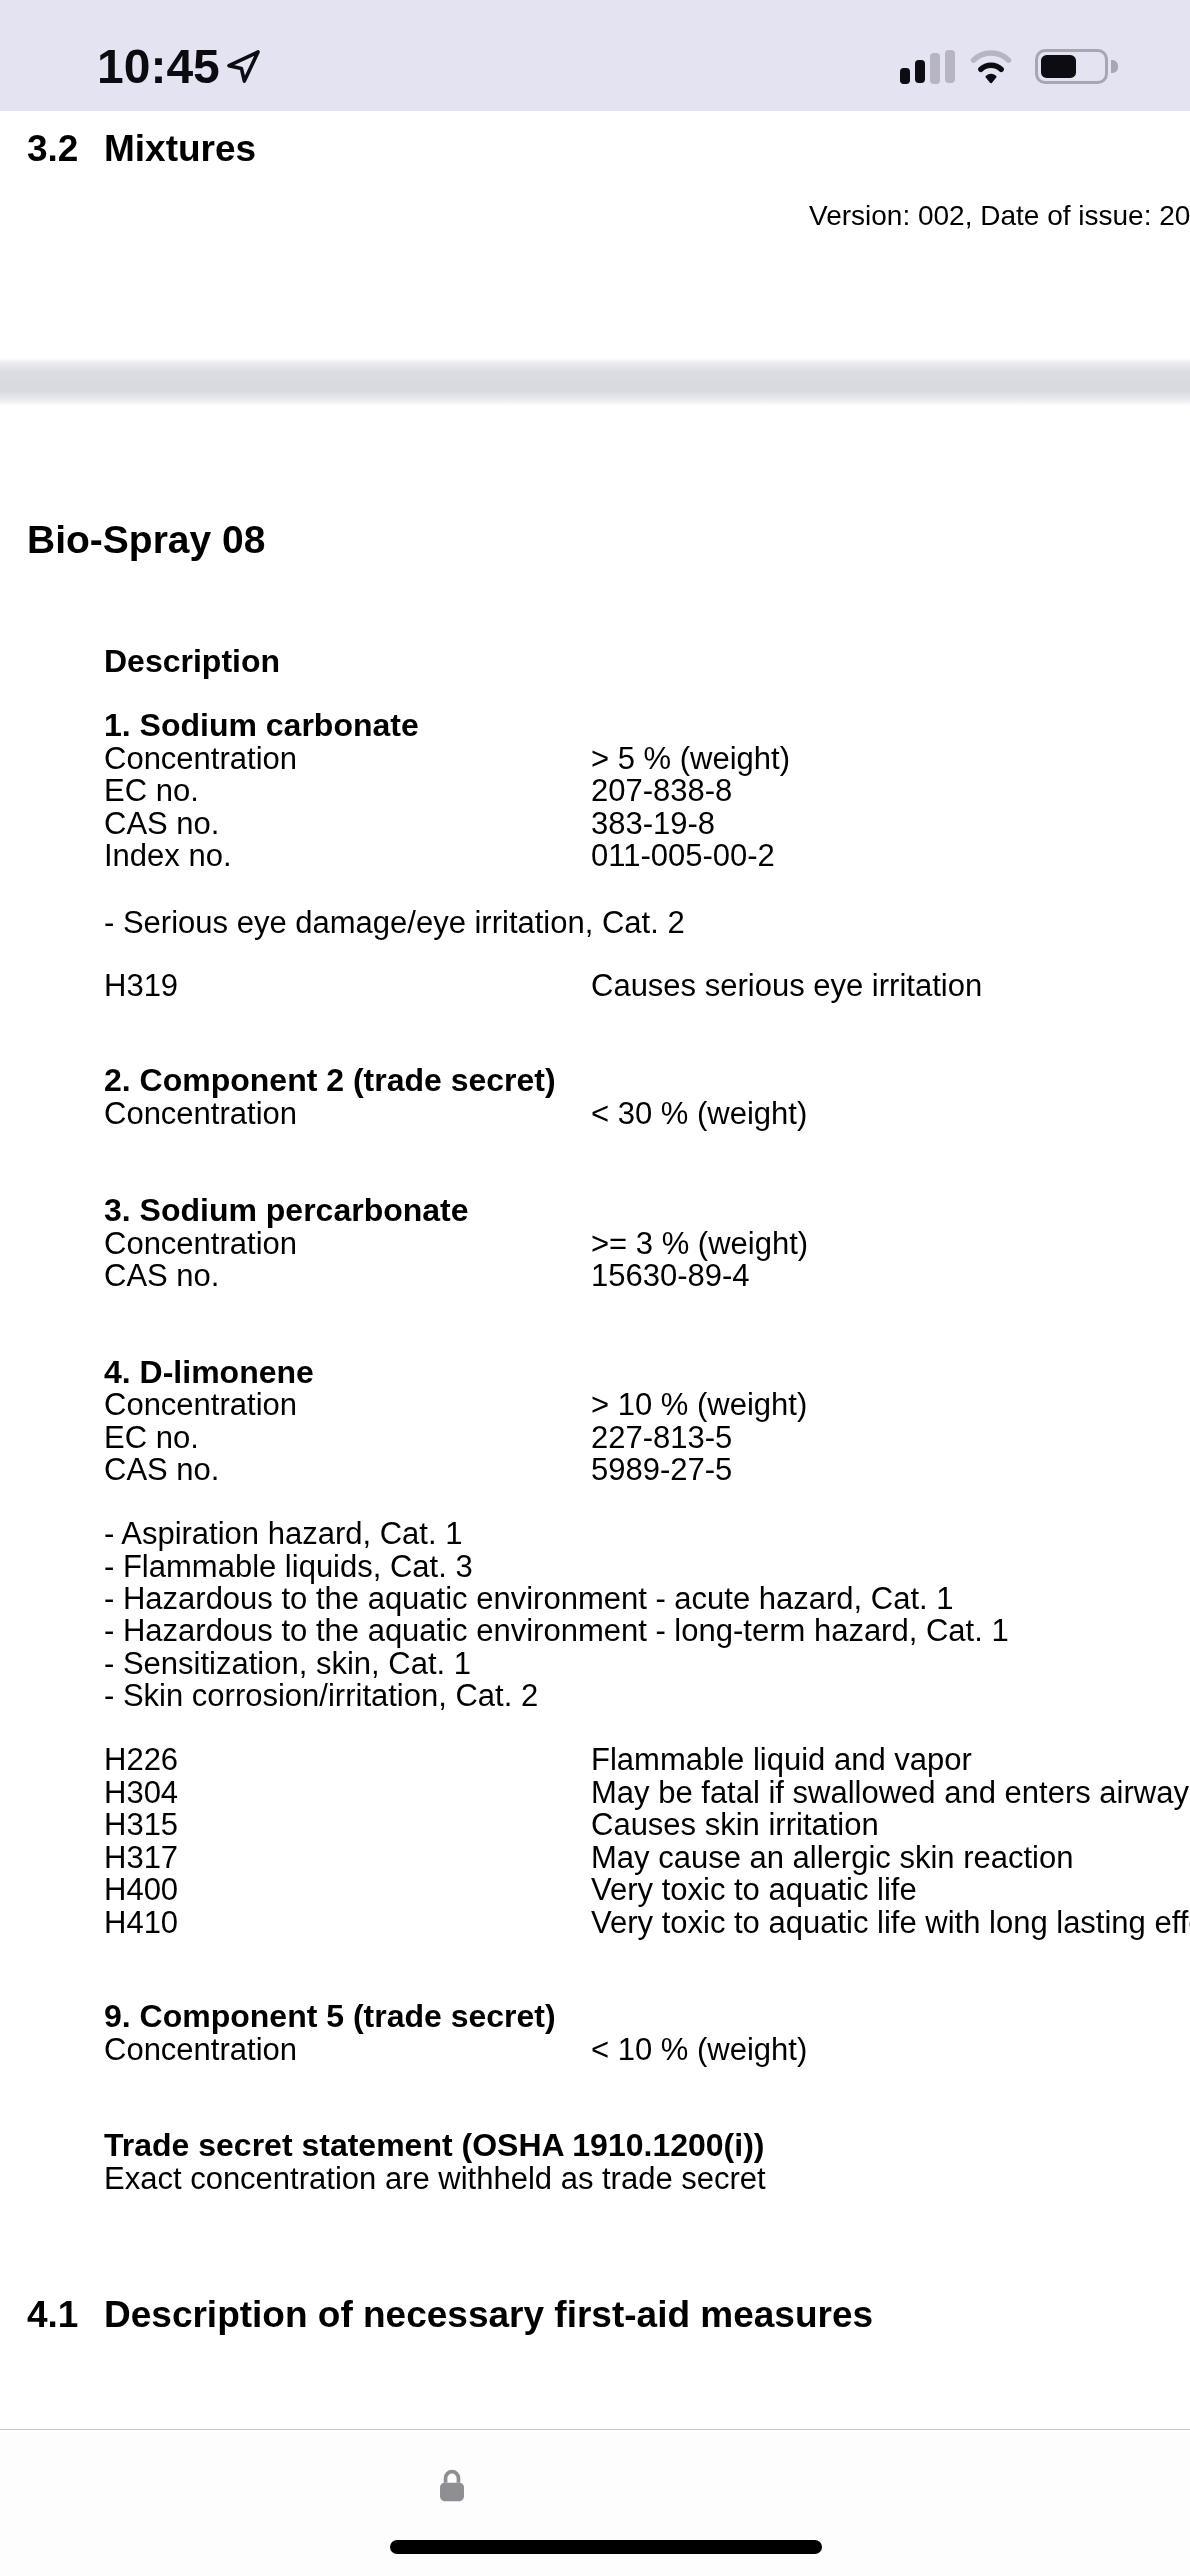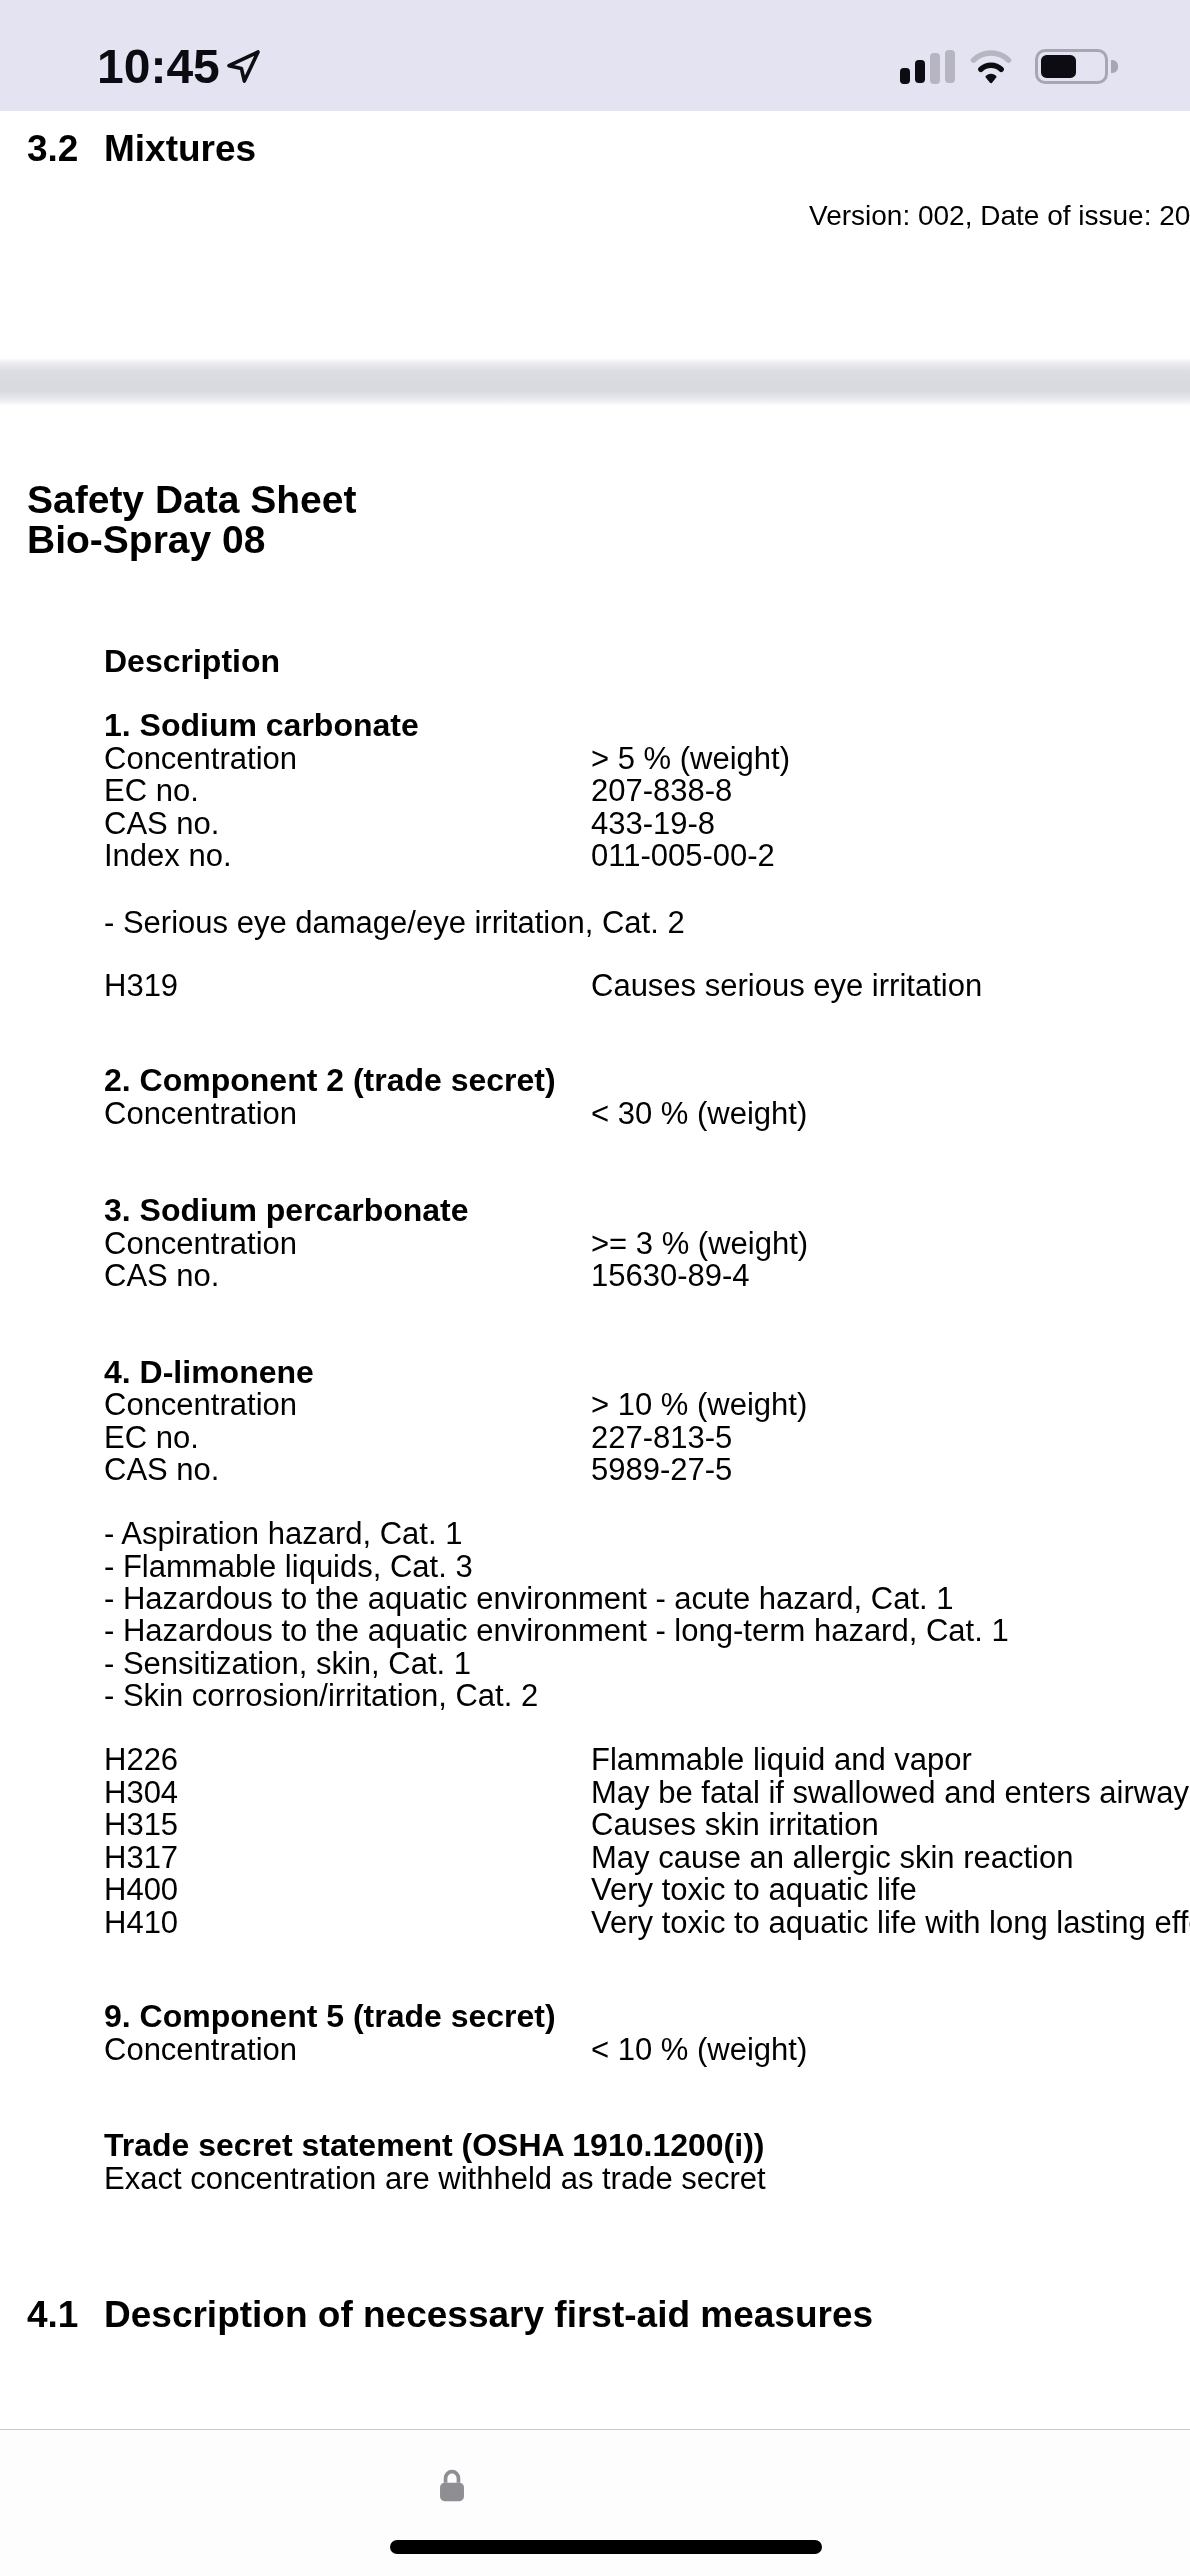--- a/index.html
+++ b/index.html
@@ -69,41 +69,40 @@
   </div>
 
   <div class="row" style="top:128px;">
     <span class="num hdr">3.2</span>
     <span class="ttl hdr">Mixtures</span>
   </div>
   <div class="version">Version: 002, Date of issue: 2017-08-07</div>
 
   <div class="page-sep"></div>
 
-  <div class="doctitle" style="top:478px;">Safety Data Sheet</div>
   <div class="doctitle" style="top:518px;">Bio-Spray 08</div>
 
   <div class="row" style="top:644px;">
       <span class="lab subhead">Description</span>
     </div>
 
   <div class="row" style="top:708px;">
       <span class="lab subhead">1. Sodium carbonate</span>
     </div>
   <div class="row" style="top:741px;">
     <span class="lab">Concentration</span>
     <span class="val">&gt; 5 % (weight)</span>
   </div>
   <div class="row" style="top:773px;">
     <span class="lab">EC no.</span>
     <span class="val">207-838-8</span>
   </div>
   <div class="row" style="top:806px;">
     <span class="lab">CAS no.</span>
-    <span class="val">433-19-8</span>
+    <span class="val">383-19-8</span>
   </div>
   <div class="row" style="top:838px;">
     <span class="lab">Index no.</span>
     <span class="val">011-005-00-2</span>
   </div>
   <div class="row" style="top:905px;">
       <span class="lab">- Serious eye damage/eye irritation, Cat. 2</span>
     </div>
   <div class="row" style="top:968px;">
     <span class="lab">H319</span>

